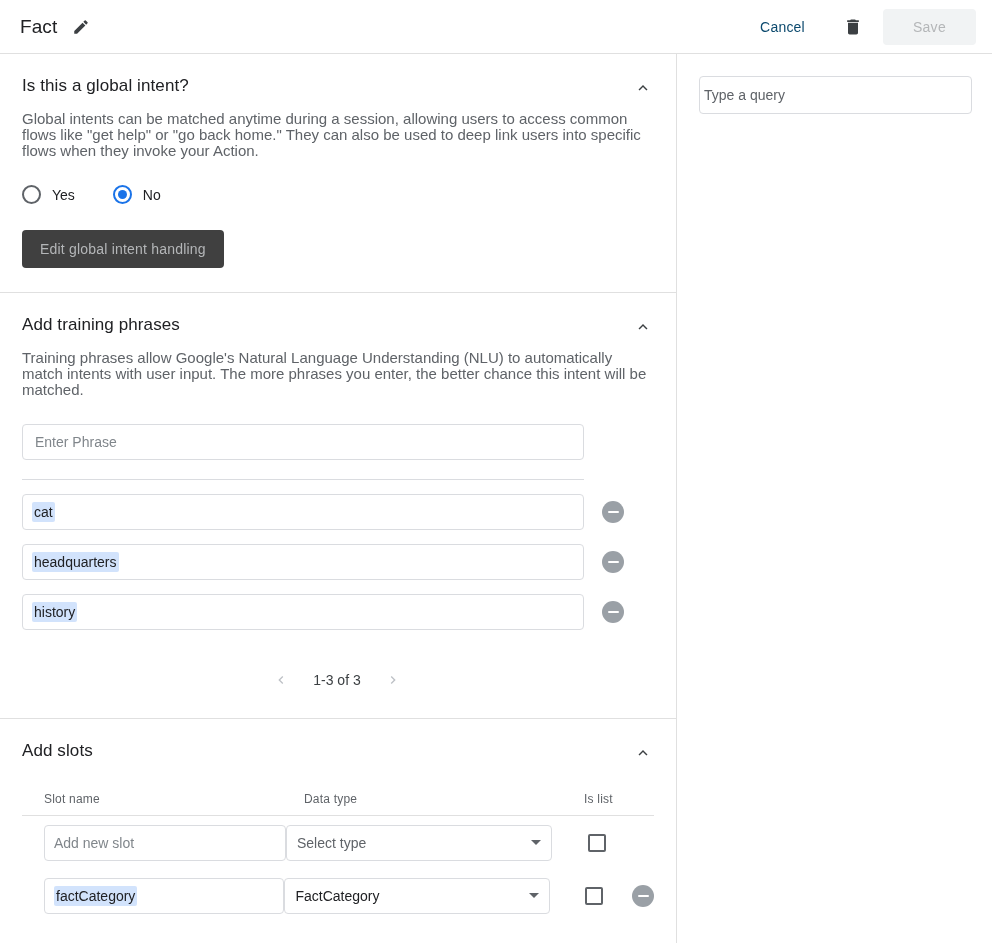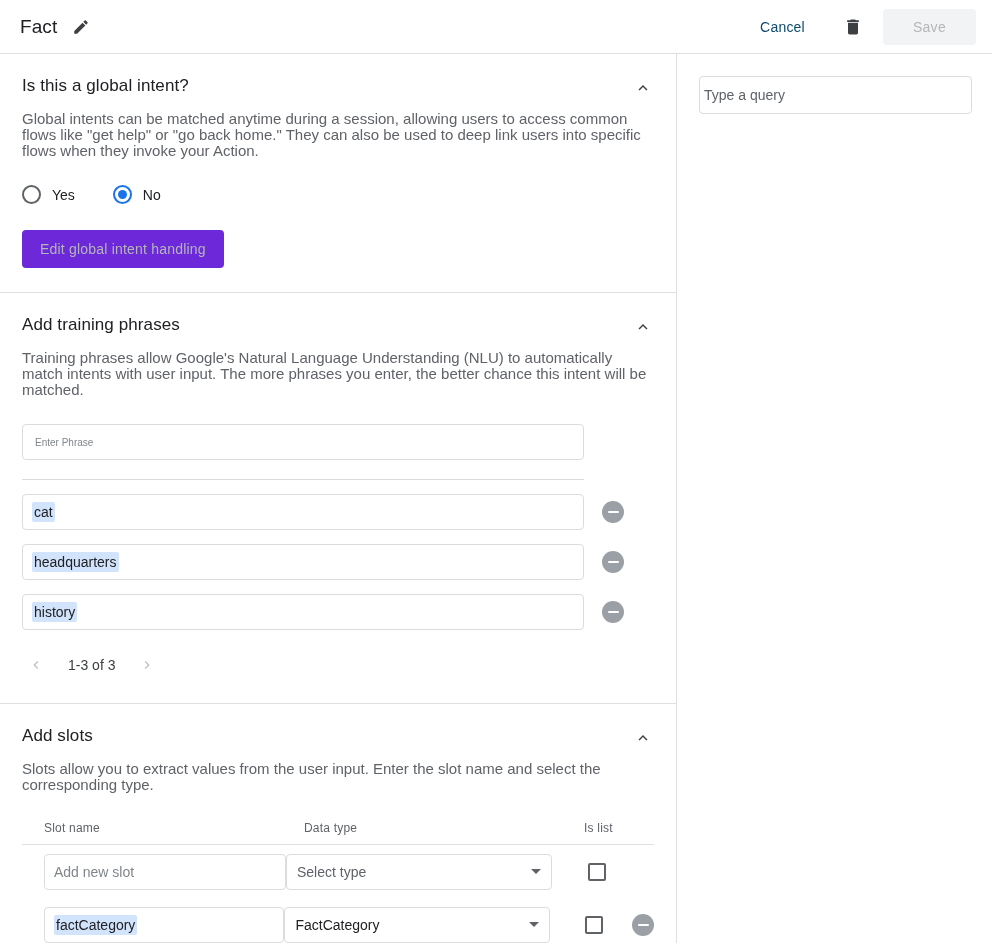--- a/index.html
+++ b/index.html
@@ -147,39 +147,39 @@
   }
   .radio-label {
     font-size: 14px;
     color: #202124;
     margin-left: 11px;
   }
 
   .disabled-btn {
     margin-top: 26px;
     display: inline-block;
-    background: #6d28d9;
+    background: #404040;
     color: #b4b6b8;
     font-size: 14px;
     padding: 11px 18px;
     border-radius: 4px;
     border: none;
     font-family: inherit;
     letter-spacing: .2px;
     cursor: default;
   }
 
   
   .text-input {
     width: 562px;
     height: 36px;
     border: 1px solid #dadce0;
     border-radius: 4px;
     background: #fff;
-    font-size: 10px;
+    font-size: 14px;
     font-family: inherit;
     color: #202124;
     padding: 4px 12px;
     outline: none;
   }
   .text-input::placeholder { color: #80868b; }
   .phrase-new { margin-top: 26px; }
 
   .divider {
     width: 562px;
@@ -224,22 +224,22 @@
     content: "";
     width: 11px; height: 2px;
     background: #fff;
     border-radius: 1px;
   }
 
   
   .pagination {
     display: flex;
     align-items: center;
-    justify-content: flex-start;
-    margin-top: 21px;
+    justify-content: center;
+    margin-top: 36px;
     width: 630px;
   }
   .page-arrow {
     width: 28px; height: 28px;
     display: inline-flex; align-items: center; justify-content: center;
     cursor: pointer;
     color: #bdc1c6;
   }
   .page-label {
     font-size: 14px;
@@ -445,21 +445,20 @@
 
       <div class="section">
         <div class="section-header">
           <div class="section-title">Add slots</div>
           <span class="chevron">
             <svg width="18" height="18" viewBox="0 0 24 24">
                 <path fill="#3c4043" d="M7.41 15.41 12 10.83l4.59 4.58L18 14l-6-6-6 6z"></path>
               </svg>
           </span>
         </div>
-        <div class="section-desc">Slots allow you to extract values from the user input. Enter the slot name and select the corresponding type.</div>
 
         <div class="slots-table">
           <div class="slots-head">
             <div class="col-name th">Slot name</div>
             <div class="col-type th">Data type</div>
             <div class="col-islist th">Is list</div>
           </div>
 
           <div class="slots-row">
             <div class="slot-name-input placeholder">Add new slot</div>

